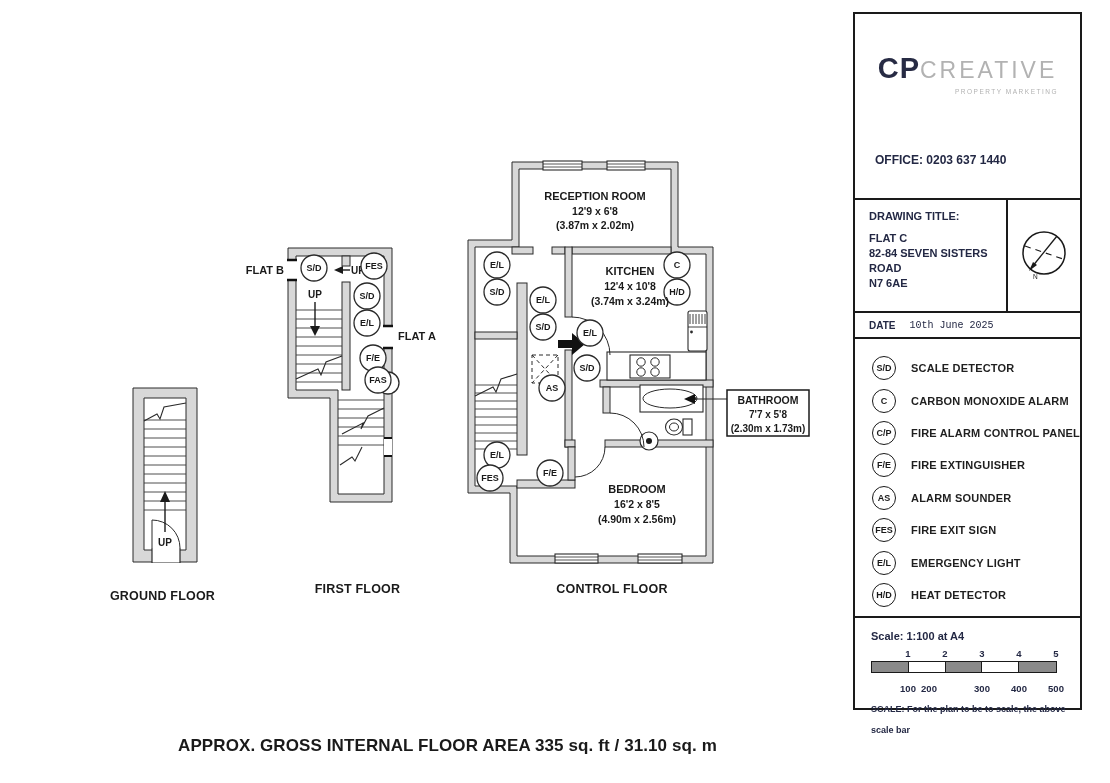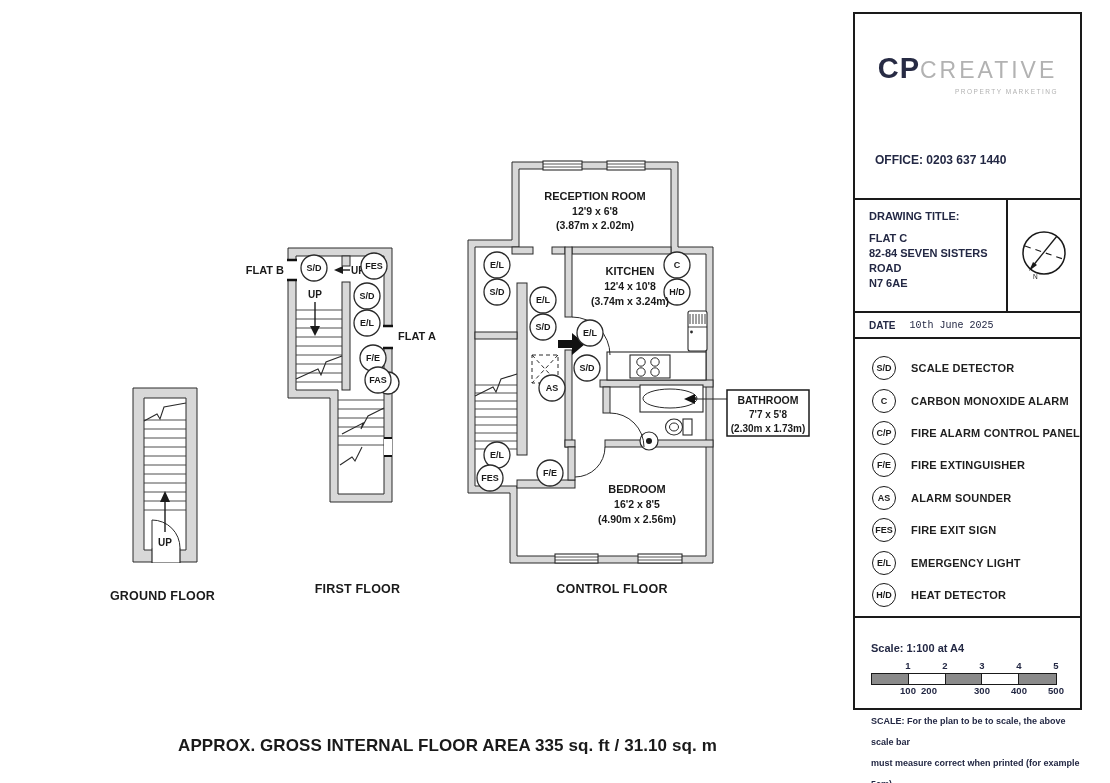--- a/index.html
+++ b/index.html
@@ -37,21 +37,21 @@
   .dt-label{font-size:11px;font-weight:bold;color:#232844;margin-bottom:9px;}
   .dt-line{font-size:11px;font-weight:bold;color:#232844;line-height:15px;}
   .tb-title-right{flex:1;display:flex;align-items:center;justify-content:center;}
   .tb-date{height:26px;display:flex;align-items:center;padding-left:14px;font-size:10px;color:#232844;font-weight:bold;}
   .tb-date .val{margin-left:14px;font-weight:normal;font-family:Liberation Mono, monospace;}
   .tb-legend{height:279px;padding:13px 0 0 17px;}
   .lg-row{display:flex;align-items:center;height:32.4px;}
   .lg-circ{width:24px;height:24px;border:1.4px solid #1a1a1a;border-radius:50%;box-sizing:border-box;
            display:flex;align-items:center;justify-content:center;font-size:9px;font-weight:bold;flex:0 0 auto;}
   .lg-label{margin-left:15px;font-size:11px;font-weight:bold;color:#1f1f1f;letter-spacing:0.2px;}
-  .tb-scale{height:106px;border-bottom:none;padding:24px 0 0 16px;}
+  .tb-scale{height:106px;border-bottom:none;padding:12px 0 0 16px;}
   .sc-title{font-size:11px;font-weight:bold;color:#232844;}
   .sc-bar-wrap{position:relative;width:186px;margin-top:6px;height:44px;}
   .sc-ticks{position:relative;height:13px;font-size:9.5px;font-weight:bold;color:#232844;}
   .sc-ticks span{position:absolute;width:20px;text-align:center;top:0;}
   .sc-bar{display:flex;width:184px;height:10px;border:1px solid #1a1a1a;box-sizing:content-box;}
   .sc-seg{width:36.8px;height:10px;box-sizing:border-box;border-right:1px solid #1a1a1a;}
   .sc-seg:last-child{border-right:none;}
   .seg-d{background:#8a8a8a;} .seg-l{background:#ffffff;}
   .sc-note{font-size:9px;color:#232844;line-height:21px;margin-top:7px;font-weight:bold;}
 </style>
@@ -377,29 +377,28 @@
           <span style="left:138px">4</span>
           <span style="left:175px">5</span>
         </div>
         <div class="sc-bar">
           <div class="sc-seg seg-d"></div>
             <div class="sc-seg seg-l"></div>
             <div class="sc-seg seg-d"></div>
             <div class="sc-seg seg-l"></div>
             <div class="sc-seg seg-d"></div>
         </div>
-        <div class="sc-ticks" style="margin-top:0">
+        <div class="sc-ticks" style="margin-top:10px">
           <span style="left:27px">100</span>
           <span style="left:48px">200</span>
           <span style="left:101px">300</span>
           <span style="left:138px">400</span>
           <span style="left:175px">500</span>
         </div>
       </div>
       <div class="sc-note">
         <div>SCALE: For the plan to be to scale, the above scale bar</div>
-        <div>must measure correct when printed (for example 5cm)</div>
       </div>
     </div>
   </div>
 
   <div class="footer">APPROX. GROSS INTERNAL FLOOR AREA 335 sq. ft / 31.10 sq. m</div>
 </div>
 
 </body></html>

